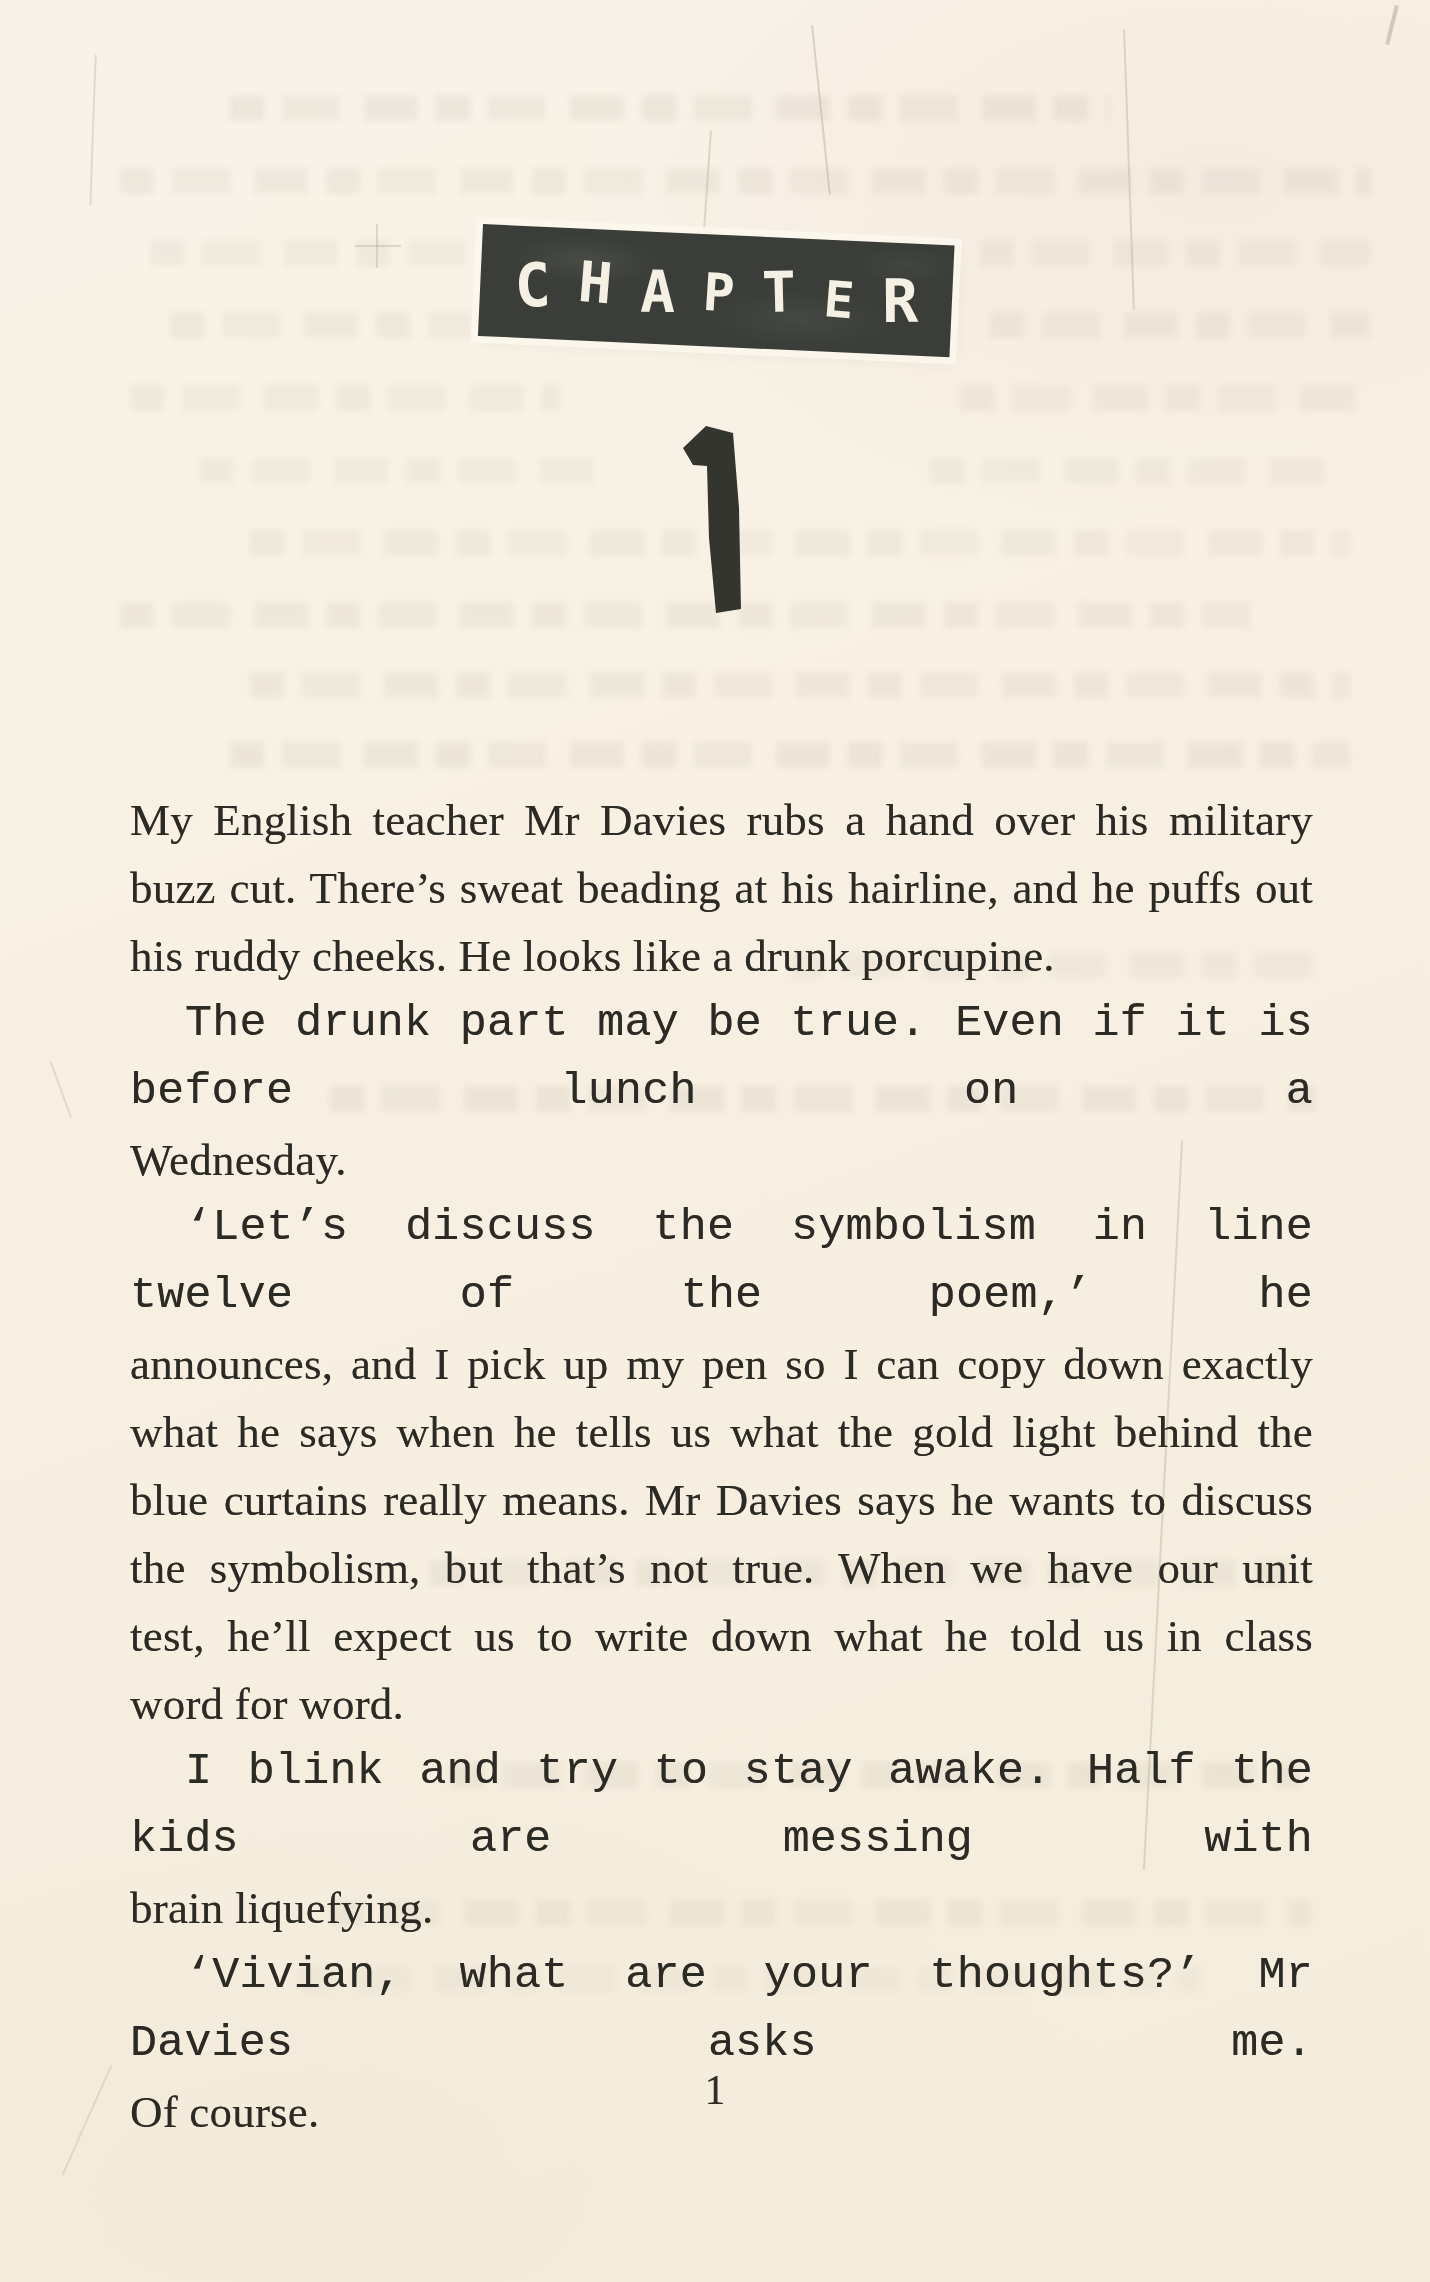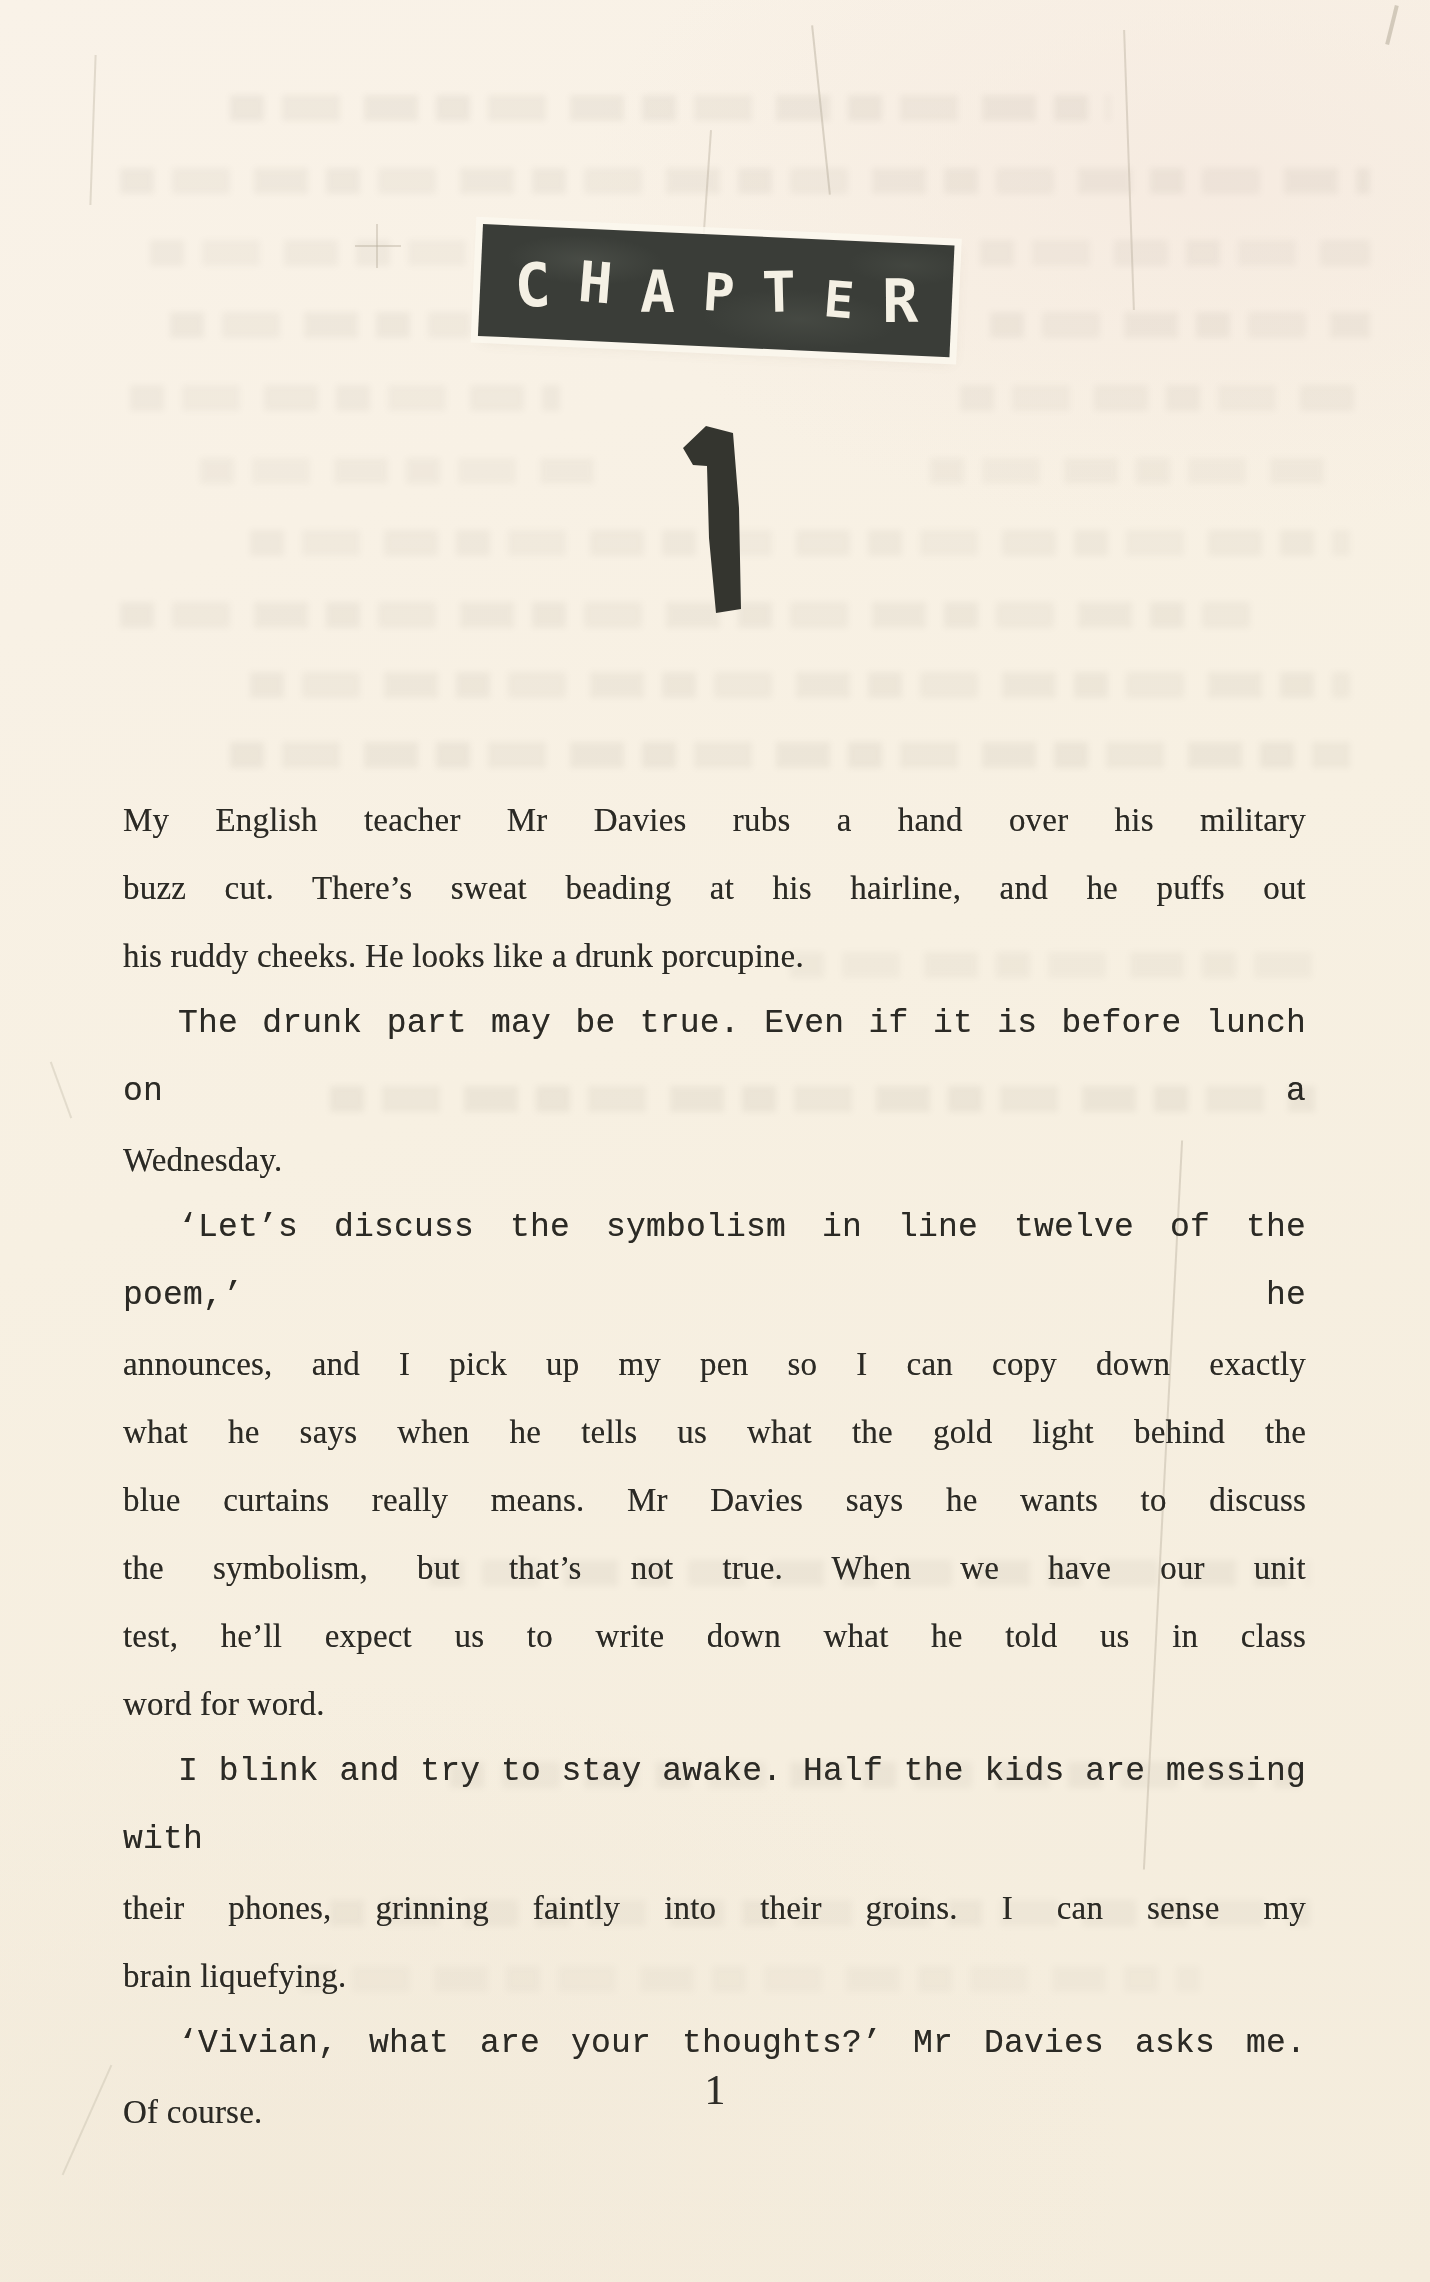--- a/index.html
+++ b/index.html
@@ -56,22 +56,22 @@
   .banner-letter:nth-child(4){ transform:rotate(1deg)  translateY(2px); font-size:52px;}
   .banner-letter:nth-child(5){ transform:rotate(-4deg) translateY(-2px);}
   .banner-letter:nth-child(6){ transform:rotate(2deg)  translateY(4px); font-size:50px;}
   .banner-letter:nth-child(7){ transform:rotate(-3deg) translateY(2px); font-size:60px;}
 
   
   .chapter-num{ position:absolute; left:676px; top:418px; width:72px; height:200px; }
 
   
   .body-text{
-    position:absolute; left:123px; top:786px; width:1183px;
-    font-size:33px; line-height:68px; color:#2b2a25;
+    position:absolute; left:130px; top:786px; width:1183px;
+    font-size:45px; line-height:68px; color:#2b2a25;
     letter-spacing:.2px;
     text-shadow:0 0 .6px rgba(43,42,37,.55);
   }
   .line{ text-align:justify; text-align-last:left; white-space:normal; }
   .line.j{ text-align-last:justify; }
   .line.in{ text-indent:55px;font-family:Liberation Mono, monospace; }
   .it{ }
 
   
   .folio{
@@ -142,21 +142,20 @@
       <div class="line j in"><span>The drunk part may be true. Even if it is before lunch on a</span></div>
       <div class="line"><span>Wednesday.</span></div>
       <div class="line j in"><span>‘Let’s discuss the symbolism in line twelve of the poem,’ he</span></div>
       <div class="line j"><span>announces, and I pick up my pen so I can copy down exactly</span></div>
       <div class="line j"><span>what he says when he tells us what the gold light behind the</span></div>
       <div class="line j"><span>blue curtains really means. Mr Davies says he wants to </span><span class="it">discuss</span></div>
       <div class="line j"><span>the symbolism, but that’s not true. When we have our unit</span></div>
       <div class="line j"><span>test, he’ll expect us to write down what he told us in class</span></div>
       <div class="line"><span>word for word.</span></div>
       <div class="line j in"><span>I blink and try to stay awake. Half the kids are messing with</span></div>
-      <div class="line j"><span>their phones, grinning faintly into their groins. I can sense my</span></div>
       <div class="line"><span>brain liquefying.</span></div>
       <div class="line j in"><span>‘Vivian, what are your thoughts?’ Mr Davies asks me.</span></div>
       <div class="line"><span>Of course.</span></div>
     </div>
 
   <div class="folio">1</div>
 
 </div>
 
 </body></html>

